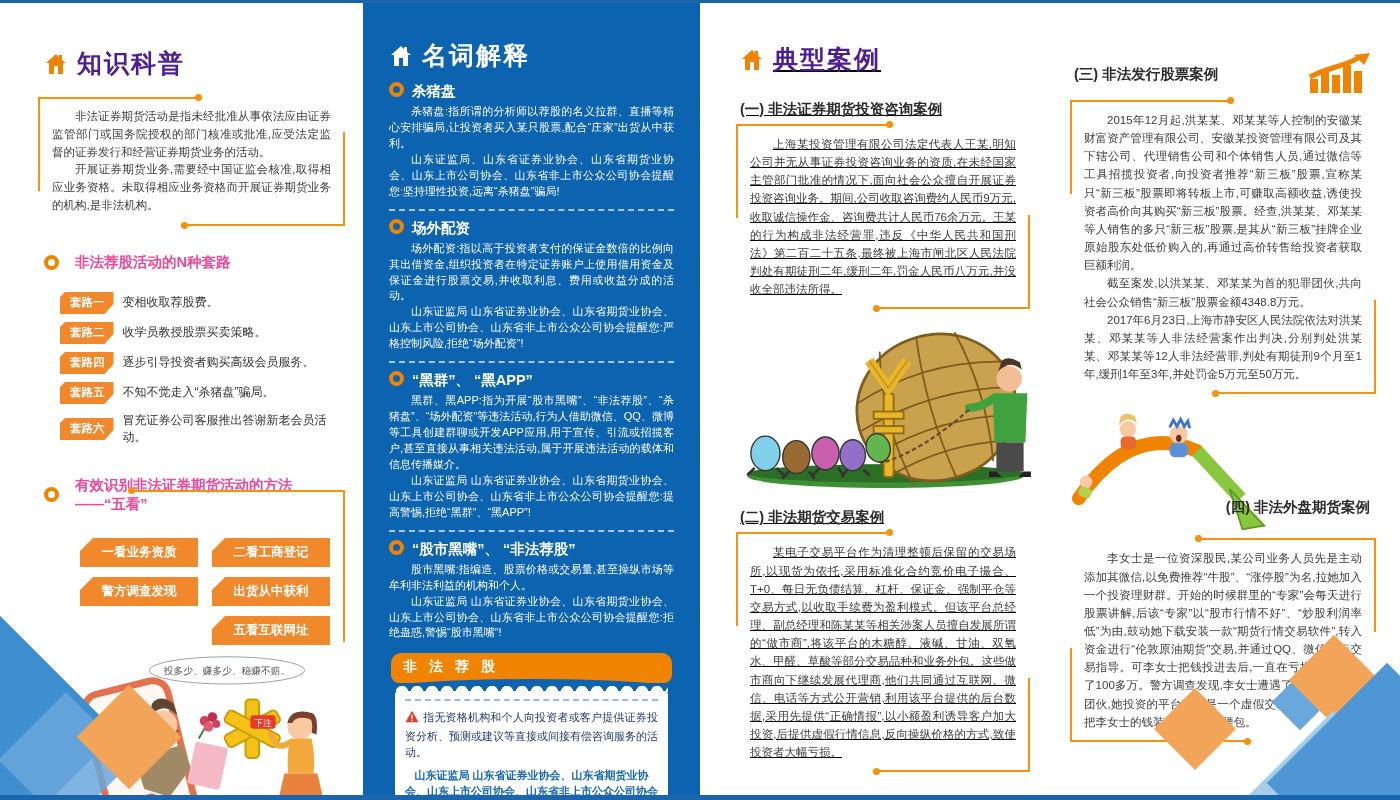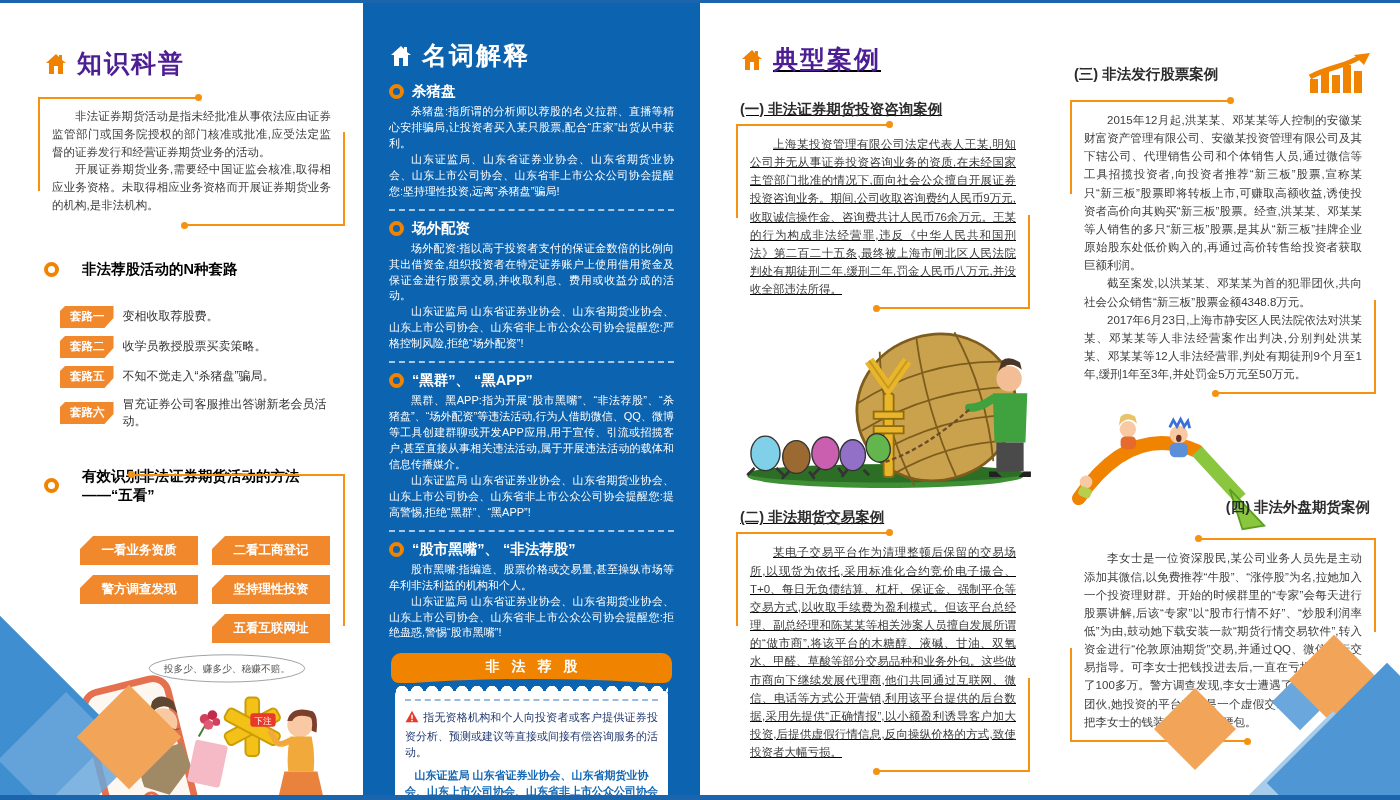--- a/index.html
+++ b/index.html
@@ -29,45 +29,45 @@
   .qbr::after{content:"";position:absolute;left:-4px;bottom:-5px;width:7px;height:7px;border-radius:50%;background:#f5920f;}
   .qtr{right:-12px;top:-7px;width:62%;height:92px;border-right:2px solid #f5920f;border-top:2px solid #f5920f;}
   .qtr::after{content:"";position:absolute;left:-4px;top:-5px;width:7px;height:7px;border-radius:50%;background:#f5920f;}
   .qbl{left:-12px;bottom:-7px;width:62%;height:92px;border-left:2px solid #f5920f;border-bottom:2px solid #f5920f;}
   .qbl::after{content:"";position:absolute;right:-4px;bottom:-5px;width:7px;height:7px;border-radius:50%;background:#f5920f;}
 
   .para{margin:0;font-size:11.5px;line-height:1.55;color:#3c3c3c;text-indent:2em;text-align:justify;}
   .p1 .intro{padding:4px 2px;margin:0 4px 26px 6px;}
 
   .sec-head{display:flex;align-items:center;gap:8px;margin:14px 0 6px 0;}
-  .sec-head h2{margin:15px;font-size:14.5px;color:#000000;font-weight:bold;}
+  .sec-head h2{margin:8px;font-size:14.5px;color:#ec4899;font-weight:bold;}
   .ring{flex:0 0 auto;width:7px;height:7px;border:4px solid #f08300;border-radius:50%;background:#fff;}
   .p2 .ring{background:transparent;}
 
   .routines{list-style:none;margin:12px 0 0 16px;padding:0;}
   .routines li{display:flex;align-items:center;gap:9px;margin:0 0 8px 0;font-size:12px;color:#333;}
   .badge{flex:0 0 auto;background:#f1882b;color:#fff;font-size:11.5px;font-weight:bold;padding:3px 9px 4px 10px;
          clip-path:polygon(5px 0,100% 0,100% 55%,calc(100% - 9px) 100%,0 100%,0 5px);}
 
   .fl-wrap{position:relative;margin-top:22px;}
   .fl-line{position:absolute;top:22px;right:-8px;width:72%;height:150px;border-top:2px solid #f5920f;border-right:2px solid #f5920f;pointer-events:none;}
   .fl-line::after{content:"";position:absolute;left:-4px;top:-5px;width:7px;height:7px;border-radius:50%;background:#f5920f;}
   .looks{display:grid;grid-template-columns:118px 118px;gap:10px 14px;margin:16px 0 0 36px;}
   .look{box-sizing:border-box;background:#f1882b;color:#fff;font-weight:bold;font-size:12.5px;text-align:center;
         padding:6px 0;clip-path:polygon(13px 0,100% 0,100% 100%,0 100%,0 13px);}
   .look.c2{grid-column:2;}
 
   
   .gsec .para{color:#fff;font-size:11px;line-height:1.45;}
-  .ghead{display:flex;align-items:center;gap:8px;margin:8px 0 3px 0;}
+  .ghead{display:flex;align-items:flex-start;gap:8px;margin:8px 0 3px 0;}
   .ghead h2{margin:0;font-size:14.5px;color:#fff;font-weight:bold;}
   .gsep{border:none;border-top:2px dashed rgba(255,255,255,.65);margin:9px 0 7px 0;}
 
   .banner{position:relative;margin:12px 2px 0 2px;background:#f08300;border-radius:10px 10px 8px 8px;
-          height:30px;overflow:hidden;text-align:center;}
+          height:30px;overflow:hidden;}
   .banner span{display:inline-block;margin-top:5px;color:#fff;font-size:14px;font-weight:bold;letter-spacing:12px;text-indent:12px;}
   .banner::after{content:"";position:absolute;left:-8%;right:-8%;bottom:-22px;height:26px;background:#0c63b0;border-radius:50%;}
   .card{position:relative;margin:8px 6px 0 6px;background:#fff;border-radius:4px;padding:12px 10px 10px 10px;}
   .card::before{content:"";position:absolute;left:0;right:0;top:-5px;height:6px;
       background:radial-gradient(circle at 7px 6px,#fff 6px,transparent 6.5px);background-size:15px 6px;}
   .card::after{content:"";position:absolute;left:0;right:0;bottom:-5px;height:6px;
       background:radial-gradient(circle at 7px 0px,#fff 6px,transparent 6.5px);background-size:15px 6px;}
   .card-dash{border-top:2px dashed #9db9dd;margin:-4px 0 8px 0;}
   .card .def{margin:0;font-size:11px;line-height:1.5;color:#20386e;text-align:justify;}
   .card .def .warn{display:inline-block;vertical-align:-2px;margin-right:4px;}
@@ -115,40 +115,44 @@
   <ul class="routines">
     <li>
         <span class="badge">套路一</span>
         <span>变相收取荐股费。</span>
       </li>
     <li>
         <span class="badge">套路二</span>
         <span>收学员教授股票买卖策略。</span>
       </li>
     <li>
+        <span class="badge">套路四</span>
+        <span>逐步引导投资者购买高级会员服务。</span>
+      </li>
+    <li>
         <span class="badge">套路五</span>
         <span>不知不觉走入“杀猪盘”骗局。</span>
       </li>
     <li>
         <span class="badge">套路六</span>
         <span>冒充证券公司客服推出答谢新老会员活动。</span>
       </li>
   </ul>
 
   <div class="fl-wrap">
     <i class="fl-line"></i>
     <div class="sec-head">
       <span class="ring"></span>
       <h2>有效识别非法证券期货活动的方法——“五看”</h2>
     </div>
     <div class="looks">
       <span class="look">一看业务资质</span>
       <span class="look">二看工商登记</span>
       <span class="look">警方调查发现</span>
-      <span class="look">坚持理性投资</span>
+      <span class="look">出货从中获利</span>
       <span class="look c2">五看互联网址</span>
     </div>
   </div>
 
   <svg class="illo" width="292" height="178" viewBox="0 0 300 183">
     <ellipse cx="187" cy="22" rx="80" ry="14" fill="#fff" stroke="#9aa0a6"></ellipse>
     <text x="187" y="26" font-size="10" text-anchor="middle" fill="#555">投多少、赚多少、稳赚不赔。</text>
     <g transform="rotate(-14 95 105)">
       <rect x="52" y="38" width="88" height="142" rx="16" fill="#fdf7f2" stroke="#e4704e" stroke-width="7"></rect>
       <circle cx="96" cy="160" r="8" fill="none" stroke="#e4704e" stroke-width="3"></circle>

